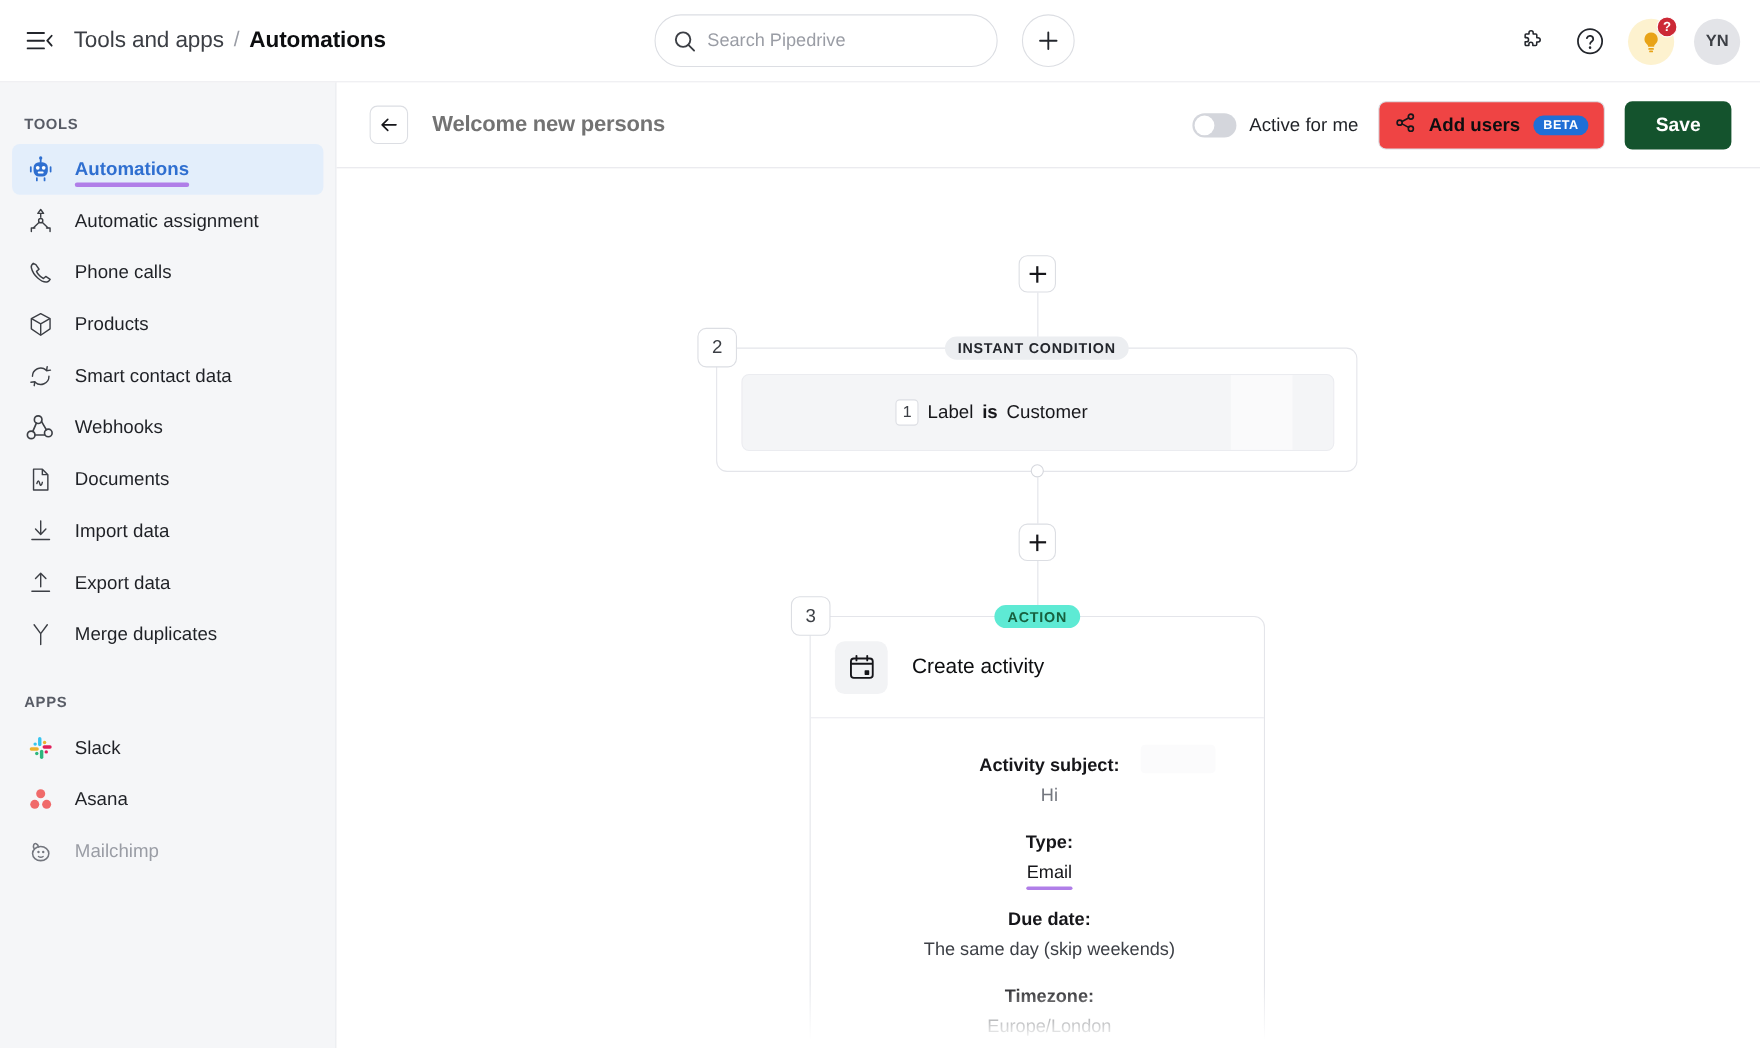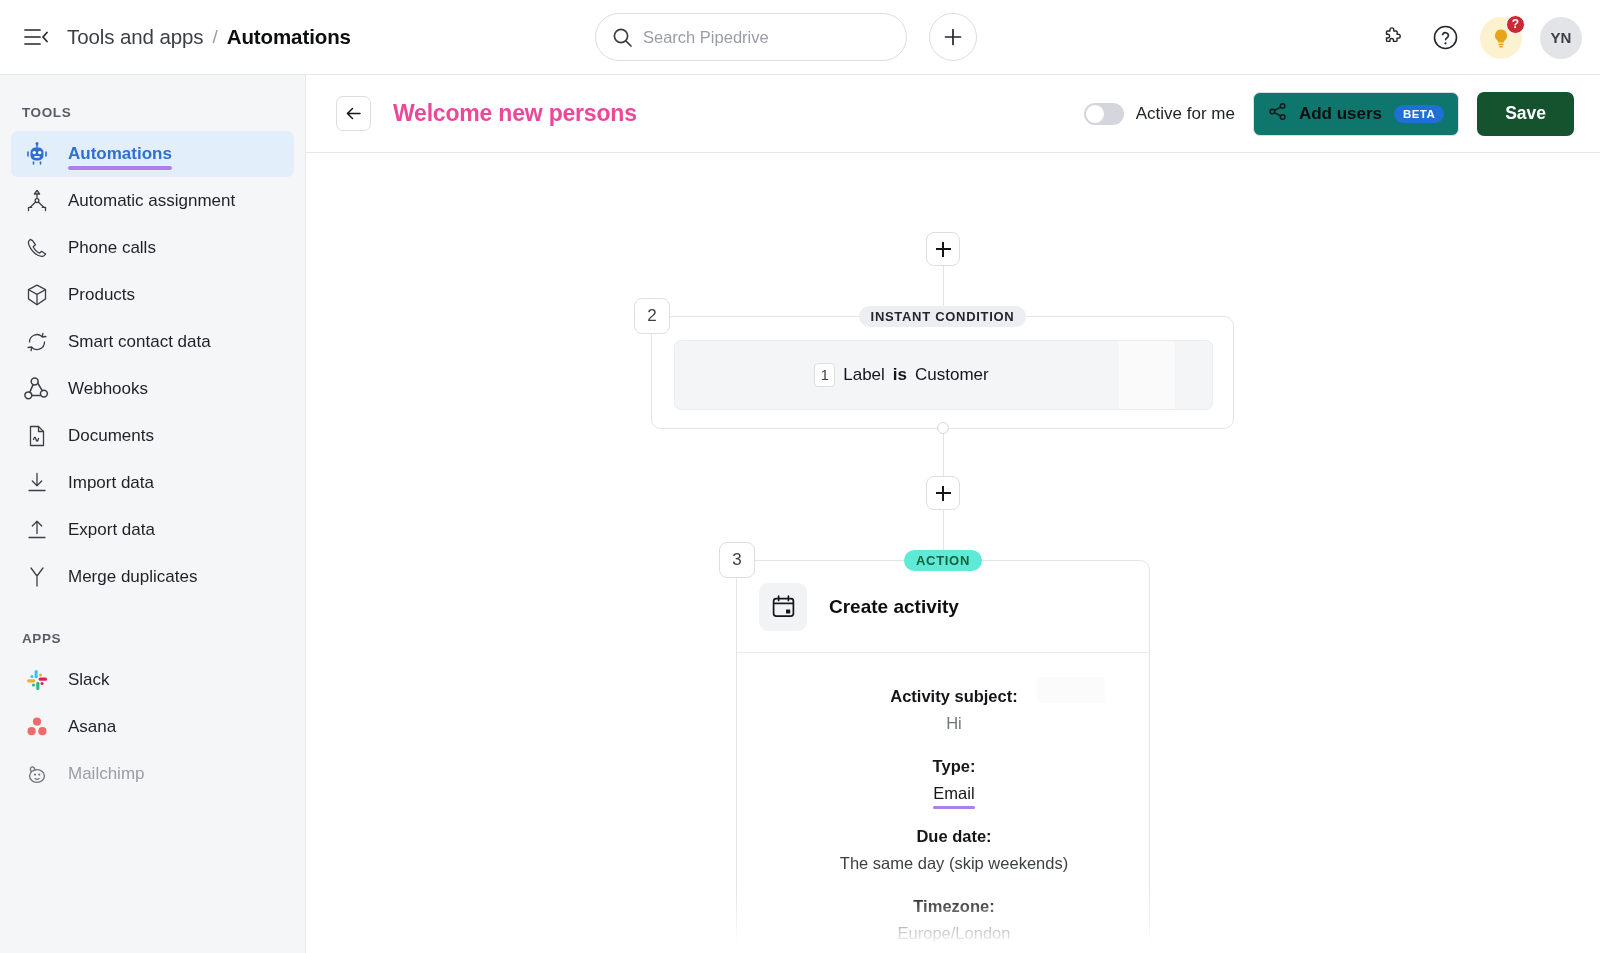--- a/index.html
+++ b/index.html
@@ -129,37 +129,37 @@
     height: 78px; border-bottom: 1px solid #e6e7eb;
     display: flex; align-items: center; padding: 0 26px 0 30px;
   }
   .back-btn {
     width: 35px; height: 35px; border: 1px solid #dcdee3;
     border-radius: 7px; background: #fff;
     display: flex; align-items: center; justify-content: center;
     cursor: pointer; flex: none;
   }
   .flow-title {
-    font-size: 23px; font-weight: 700; color: #ec4899;
+    font-size: 20px; font-weight: 700; color: #737373;
     margin-left: 22px; letter-spacing: -0.2px;
   }
   .header-right { margin-left: auto; display: flex; align-items: center; gap: 18px; justify-content: space-between; }
   .toggle {
     width: 40px; height: 22px; border-radius: 11px; background: #d4d6dc;
     position: relative; cursor: pointer; flex: none;
   }
   .toggle .knob {
     position: absolute; top: 2px; left: 2px;
     width: 18px; height: 18px; border-radius: 50%; background: #fff;
   }
   .toggle-label { font-size: 17px; color: #1f2126; margin-left: -6px; }
   .add-users-btn {
     display: flex; align-items: center; gap: 12px;
     height: 44px; padding: 0 14px;
-    border: 1px solid #dcdee3; border-radius: 7px; background: #0f766e;
+    border: 1px solid #dcdee3; border-radius: 7px; background: #ef4444;
     font-size: 17px; font-weight: 700; color: #0d0e10;
     cursor: pointer;
   }
   .beta-badge {
     background: #1f6fd6; color: #fff;
     font-size: 11.5px; font-weight: 700; letter-spacing: 0.4px;
     padding: 3px 9px; border-radius: 10px;
   }
   .save-btn {
     height: 44px; padding: 0 28px;
@@ -231,21 +231,21 @@
 
   .action-head {
     display: flex; align-items: center;
     height: 92px; padding-left: 22px;
     border-bottom: 1px solid #ebecf0;
   }
   .action-icon {
     width: 48px; height: 48px; border-radius: 9px; background: #f2f3f5;
     display: flex; align-items: center; justify-content: center; flex: none;
   }
-  .action-title { font-size: 19px; font-weight: 700; color: #0d0e10; margin-left: 22px; }
+  .action-title { font-size: 19px; font-weight: 400; color: #0d0e10; margin-left: 22px; }
 
   .action-body { padding: 34px 0 0 22px; position: relative; text-align: center; }
   .field { margin-bottom: 24px; }
   .field-label { font-size: 16.5px; font-weight: 700; color: #16161a; margin-bottom: 8px; }
   .field-value { font-size: 16.5px; color: #3c3f45; }
   .field-value.muted { color: #73767e; }
   .field-value.linked { position: relative; display: inline-block; color: #16161a; }
   .field-value.linked::after {
     content: ""; position: absolute; left: 0; right: 0; bottom: -6px;
     height: 3.5px; background: #b07ee8; border-radius: 2px;

